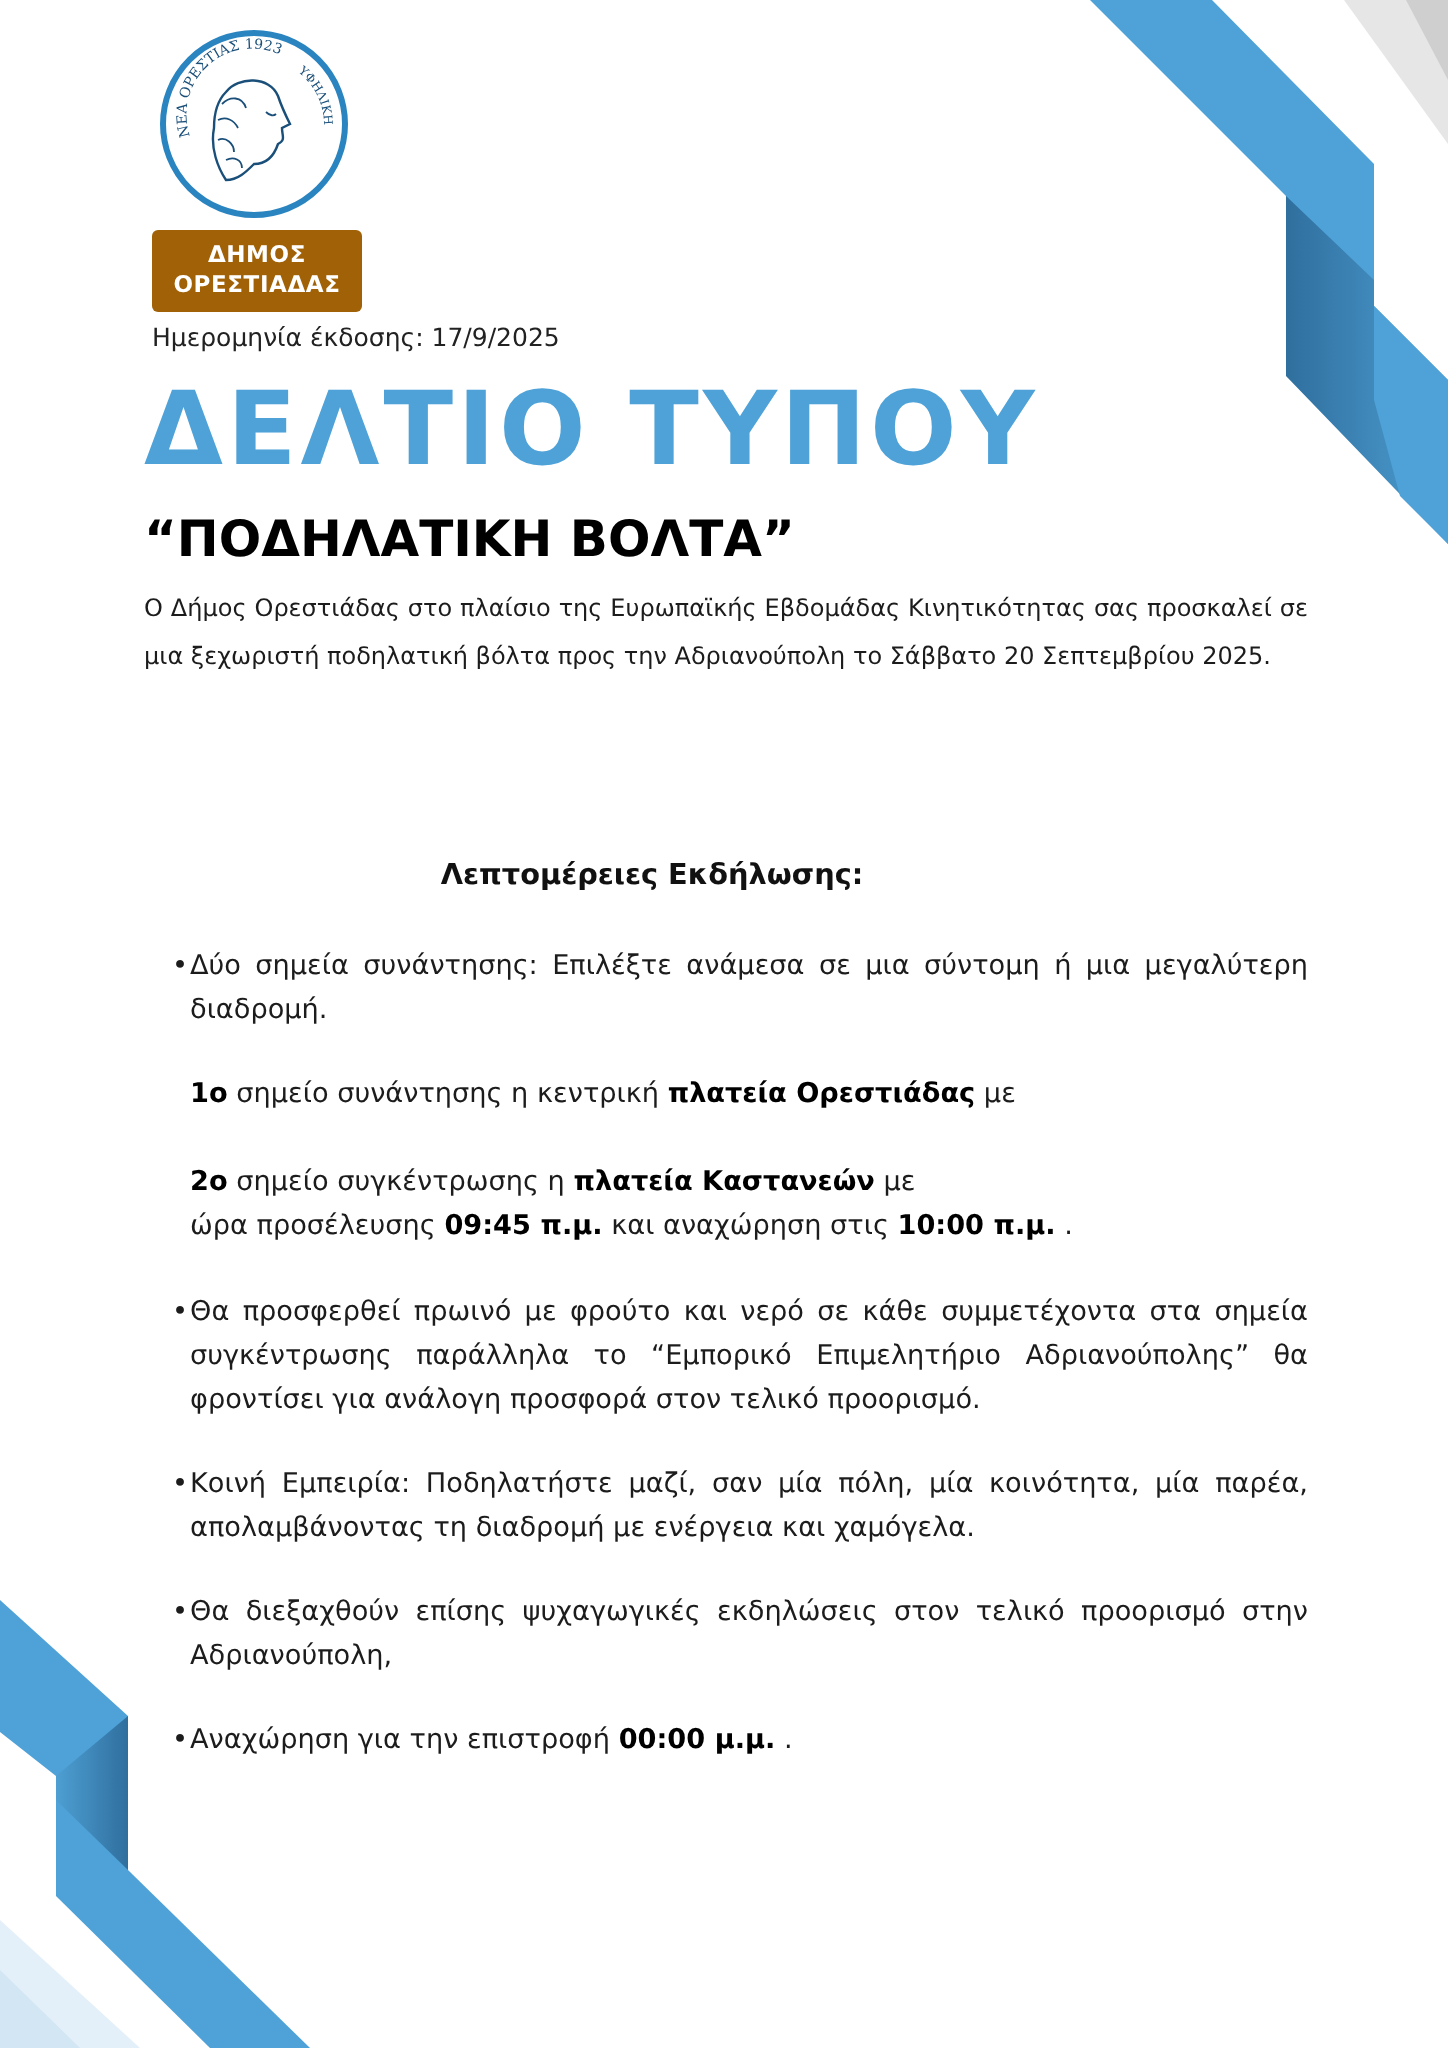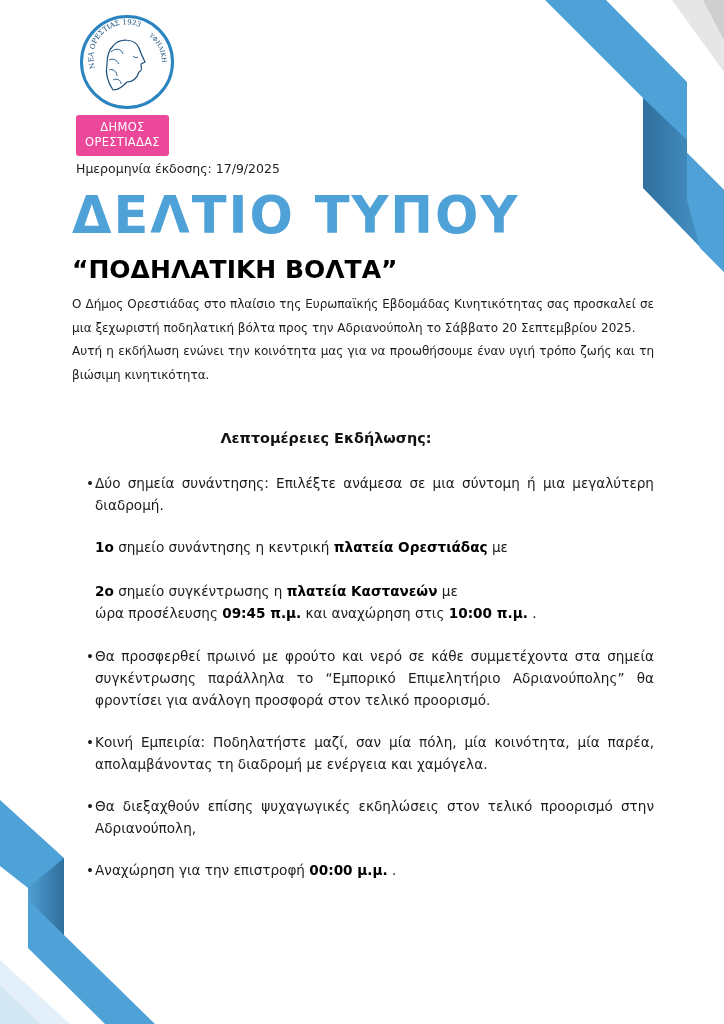--- a/index.html
+++ b/index.html
@@ -10,23 +10,23 @@
   }
   .deco { position: absolute; left: 0; top: 0; width: 724px; height: 1024px; pointer-events: none; }
 
   .logo { position: absolute; left: 76px; top: 13px; width: 108px; height: 143px; }
   .logo-circle {
     position: absolute; left: 4px; top: 2px; width: 94px; height: 94px; border-radius: 50%;
     border: 3px solid #2a84c0; background: #fff; box-sizing: border-box;
   }
   .logo-circle svg { position: absolute; left: 0; top: 0; }
   .logo-box {
-    position: absolute; left: 0; top: 102px; width: 93px; height: 41px; border-radius: 3px;
-    background: #ec4899; color: #fff; text-align: center; font-size: 11.5px; line-height: 15px;
-    padding-top: 5px; box-sizing: border-box; letter-spacing: 0.3px;
+    position: absolute; left: 0; top: 102px; width: 105px; height: 41px; border-radius: 3px;
+    background: #a16207; color: #fff; text-align: center; font-size: 11.5px; line-height: 15px;
+    padding-top: 5px; box-sizing: border-box; letter-spacing: 0.3px; font-weight: bold;
   }
 
   .issue-date { position: absolute; left: 76px; top: 161px; font-size: 12.5px; color: #222; }
 
   .title {
     position: absolute; left: 72px; top: 186px; font-size: 51px; font-weight: bold;
     color: #4ea2d8; letter-spacing: 2px; line-height: 60px; white-space: nowrap; text-align: center;
   }
   .subtitle {
     position: absolute; left: 72px; top: 254px; font-size: 25px; font-weight: bold;
@@ -106,21 +106,20 @@
   </div>
 </div>
 
 <div class="issue-date">Ημερομηνία έκδοσης: 17/9/2025</div>
 
 <div class="title">ΔΕΛΤΙΟ ΤΥΠΟΥ</div>
 <div class="subtitle">“ΠΟΔΗΛΑΤΙΚΗ ΒΟΛΤΑ”</div>
 
 <div class="intro">
   <p>Ο Δήμος Ορεστιάδας στο πλαίσιο της Ευρωπαϊκής Εβδομάδας Κινητικότητας σας προσκαλεί σε μια ξεχωριστή ποδηλατική βόλτα προς την Αδριανούπολη το Σάββατο 20 Σεπτεμβρίου 2025.</p>
-  <p>Αυτή η εκδήλωση ενώνει την κοινότητα μας για να προωθήσουμε έναν υγιή τρόπο ζωής και τη βιώσιμη κινητικότητα.</p>
 </div>
 
 <div class="details-heading">Λεπτομέρειες Εκδήλωσης:</div>
 
 <div class="details">
   <div class="item">
     <span class="bullet">•</span>
     <span>Δύο σημεία συνάντησης: Επιλέξτε ανάμεσα σε μια σύντομη ή μια μεγαλύτερη διαδρομή.</span>
   </div>
 

